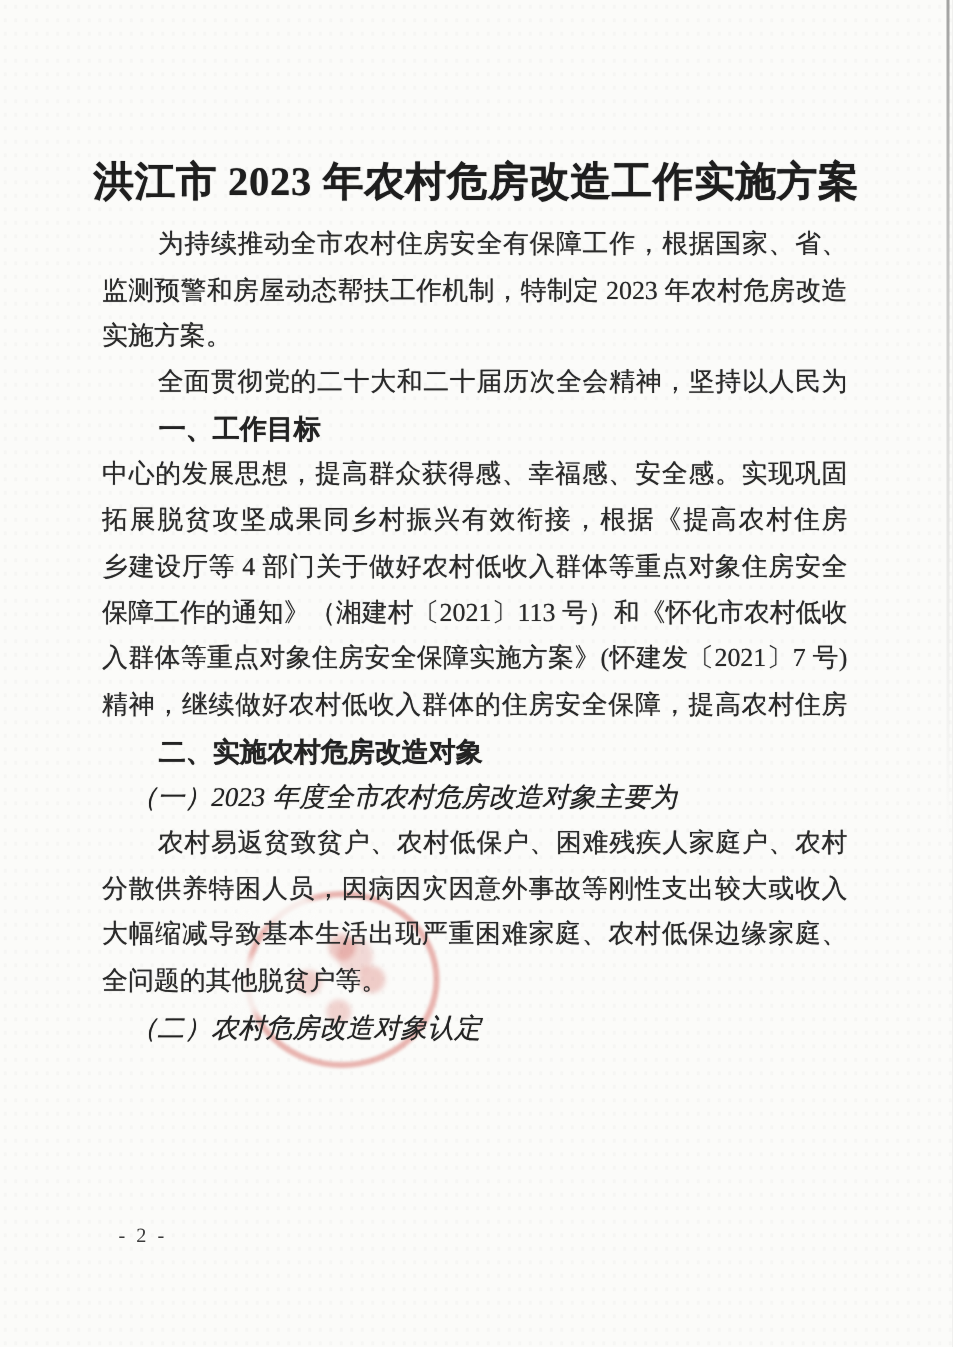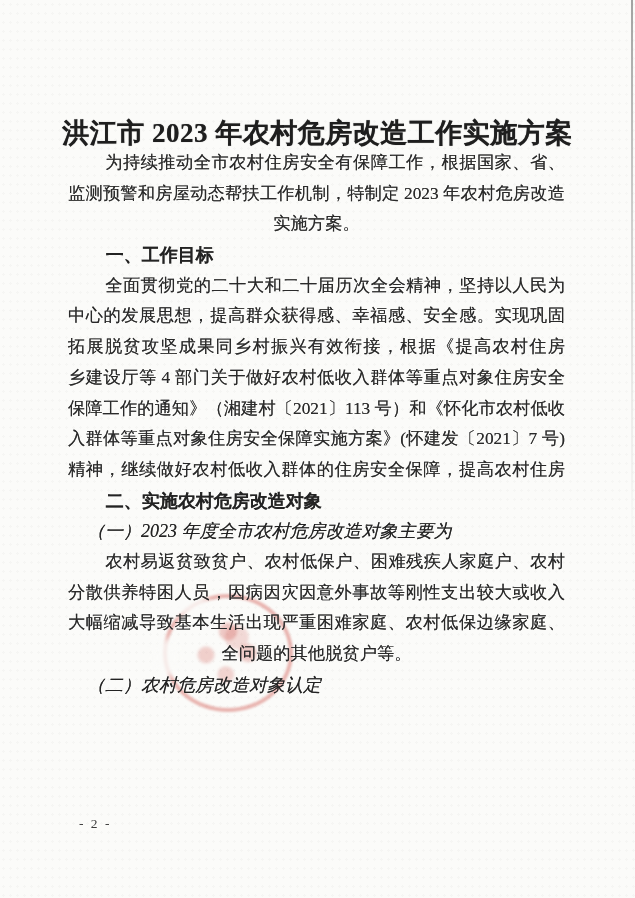--- a/index.html
+++ b/index.html
@@ -16,39 +16,39 @@
   
   .scan-edge{
     position:absolute;top:0;right:2px;width:2px;height:560px;
     background:linear-gradient(to bottom,
       rgba(90,90,90,0.55) 0%,
       rgba(110,110,110,0.35) 35%,
       rgba(140,140,140,0.15) 70%,
       rgba(150,150,150,0) 100%);
   }
   .title{
-    position:absolute;top:99px;left:0;right:0;margin:16px;
+    position:absolute;top:99px;left:0;right:0;margin:4px;
     text-align:center;
     font-size:27px;font-weight:bold;
     letter-spacing:0.5px;
     color:#1e1e1e;
     text-shadow:0 0 0.7px rgba(30,30,30,0.75);
     z-index:2;
   }
   .text-block{
     position:absolute;left:68px;top:148px;width:497px;
     font-size:17.3px;line-height:30.7px;
     color:var(--color-text,#2a2a2a);
     text-shadow:0 0 0.6px rgba(42,42,42,0.7);
     z-index:2;
   }
   .line{height:30.7px;}
   .line.fill,.line.first{text-align:justify;text-align-last:justify;}
   .line.first{text-indent:2.15em;}
-  .line.last{text-align:center;}
+  .line.last{text-align:left;}
   .line.h1{
     font-family:"Liberation Sans","DejaVu Sans",sans-serif;
     font-weight:bold;font-size:18px;
     padding-left:2.1em;color:#232323;
   }
   .line.h2{
     font-weight:normal;font-style:italic;font-size:18px;
     padding-left:1.05em;color:#232323;
   }
   .page-number{
@@ -93,22 +93,22 @@
     <div class="seal-fade f1"></div>
     <div class="seal-fade f2"></div>
   </div>
 
   <h1 class="title">洪江市 2023 年农村危房改造工作实施方案</h1>
 
   <div class="text-block">
       <div class="line first">为持续推动全市农村住房安全有保障工作，根据国家、省、</div>
       <div class="line fill">监测预警和房屋动态帮扶工作机制，特制定 2023 年农村危房改造</div>
       <div class="line last">实施方案。</div>
+      <div class="line first">全面贯彻党的二十大和二十届历次全会精神，坚持以人民为</div>
       <div class="line h1">一、工作目标</div>
-      <div class="line first">全面贯彻党的二十大和二十届历次全会精神，坚持以人民为</div>
       <div class="line fill">中心的发展思想，提高群众获得感、幸福感、安全感。实现巩固</div>
       <div class="line fill">拓展脱贫攻坚成果同乡村振兴有效衔接，根据《提高农村住房</div>
       <div class="line fill">乡建设厅等 4 部门关于做好农村低收入群体等重点对象住房安全</div>
       <div class="line fill">保障工作的通知》（湘建村〔2021〕113 号）和《怀化市农村低收</div>
       <div class="line fill">入群体等重点对象住房安全保障实施方案》(怀建发〔2021〕7 号)</div>
       <div class="line fill">精神，继续做好农村低收入群体的住房安全保障，提高农村住房</div>
       <div class="line h1">二、实施农村危房改造对象</div>
       <div class="line h2">（一）2023 年度全市农村危房改造对象主要为</div>
       <div class="line first">农村易返贫致贫户、农村低保户、困难残疾人家庭户、农村</div>
       <div class="line fill">分散供养特困人员，因病因灾因意外事故等刚性支出较大或收入</div>

